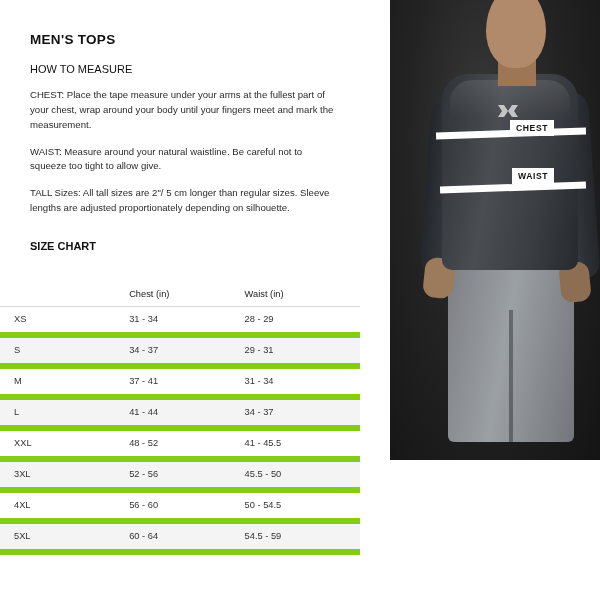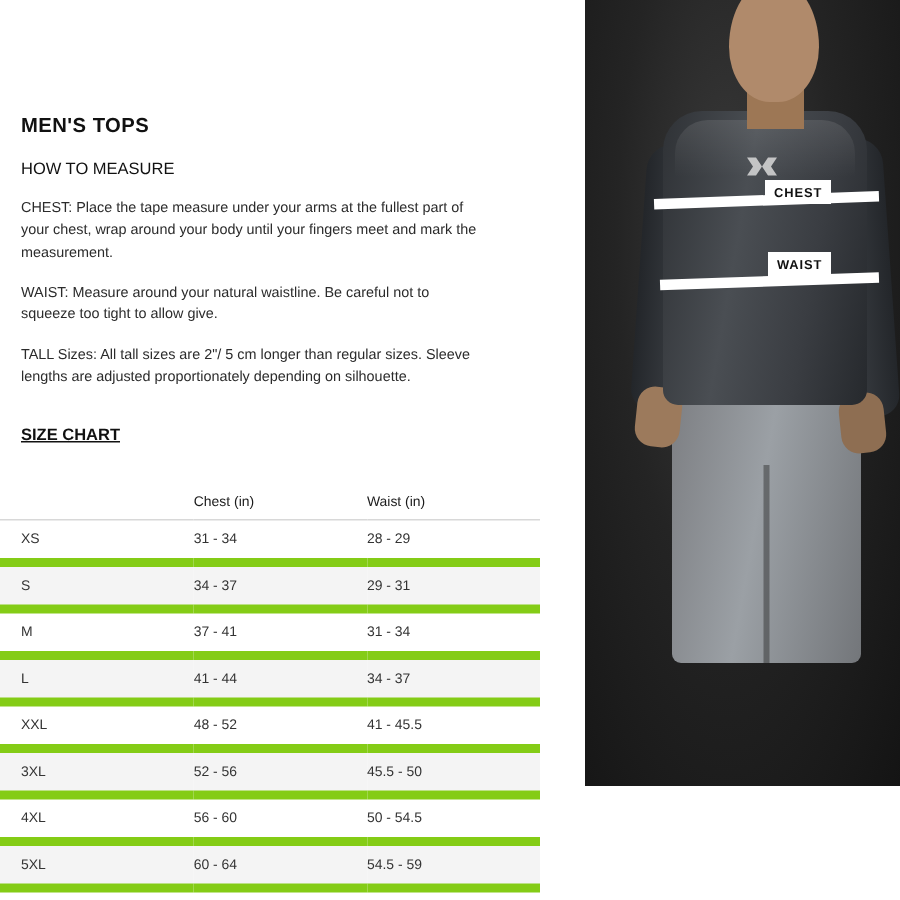--- a/index.html
+++ b/index.html
@@ -19,24 +19,24 @@
   .page {
     position: relative;
     width: 600px;
     height: 600px;
     background: #ffffff;
   }
 
   
   .content {
     position: absolute;
-    left: 0;
+    left: 16px;
     top: 0;
     width: 380px;
-    padding: 76px 14px 0 14px;
+    padding: 32px 14px 0 14px;
     box-sizing: border-box;
   }
 
   .title {
     font-size: 13.5px;
     font-weight: bold;
     letter-spacing: 0.3px;
     margin: 0 0 16px 0;
     color: #111;
   }
@@ -54,30 +54,28 @@
     color: #2b2b2b;
     margin: 0 0 12px 0;
     max-width: 310px;
   }
 
   .section-title {
     font-size: 11px;
     font-weight: bold;
     margin: 24px 0 0 0;
     color: #111;
-    text-decoration: underline;
   }
 
   
   .table-wrap {
     position: absolute;
     left: 0;
     top: 283px;
     width: 360px;
-    margin-top: 40px;
   }
 
   table.size-chart {
     border-collapse: collapse;
     width: 360px;
     font-size: 9.3px;
     color: #2b2b2b;
   }
 
   table.size-chart th {
@@ -102,21 +100,21 @@
   .col-size  { width: 120px; padding-left: 14px !important; }
   .col-chest { width: 120px; }
   .col-waist { width: 120px; }
 
   
   .photo {
     position: absolute;
     right: 0;
     top: 0;
     width: 210px;
-    height: 524px;
+    height: 460px;
     background: #1c1c1c;
     overflow: hidden;
   }
 
   
   .photo .backdrop {
     position: absolute;
     inset: 0;
     background:
       radial-gradient(ellipse at 45% 30%, #3a3a3a 0%, #242424 45%, #141414 100%);

